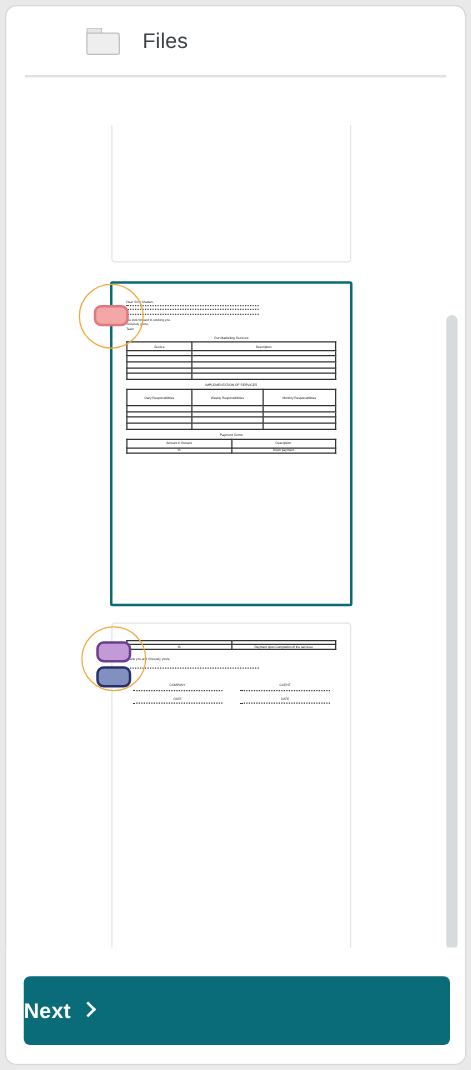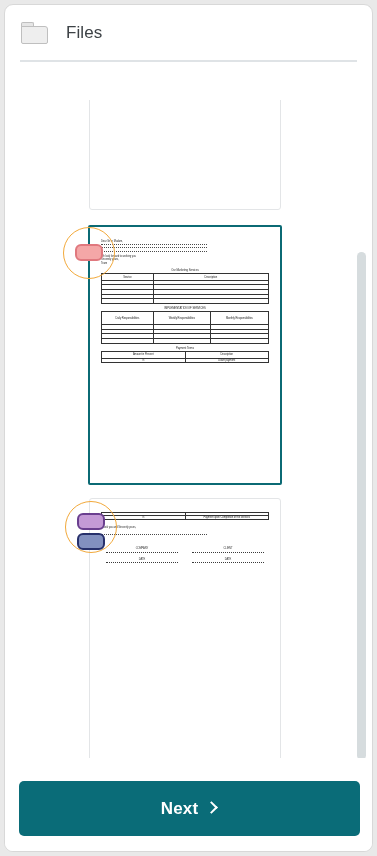--- a/index.html
+++ b/index.html
@@ -22,20 +22,21 @@
     overflow: hidden;
   }
 
   
   .header {
     height: 55px;
     display: flex;
     align-items: center;
     padding-left: 16px;
     gap: 18px;
+    margin-left: 48px;
   }
   .folder-icon {
     position: relative;
     width: 27px; height: 22px;
     flex: 0 0 auto;
   }
   .folder-icon .tab {
     position: absolute; left: 0; top: 0;
     width: 13px; height: 5px;
     background: #e6e6e6;
@@ -242,21 +243,21 @@
     border: none;
     border-radius: 5px;
     color: #ffffff;
     font-family: "Liberation Sans", sans-serif;
     font-size: 17px;
     font-weight: bold;
     letter-spacing: .2px;
     cursor: pointer;
     display: flex;
     align-items: center;
-    justify-content: center;
+    justify-content: flex-start;
     gap: 9px;
   }
   .next-btn .arrow {
     width: 11px; height: 11px;
     position: relative;
     display: inline-block;
   }
   .next-btn .arrow::before {
     content: "";
     position: absolute;

